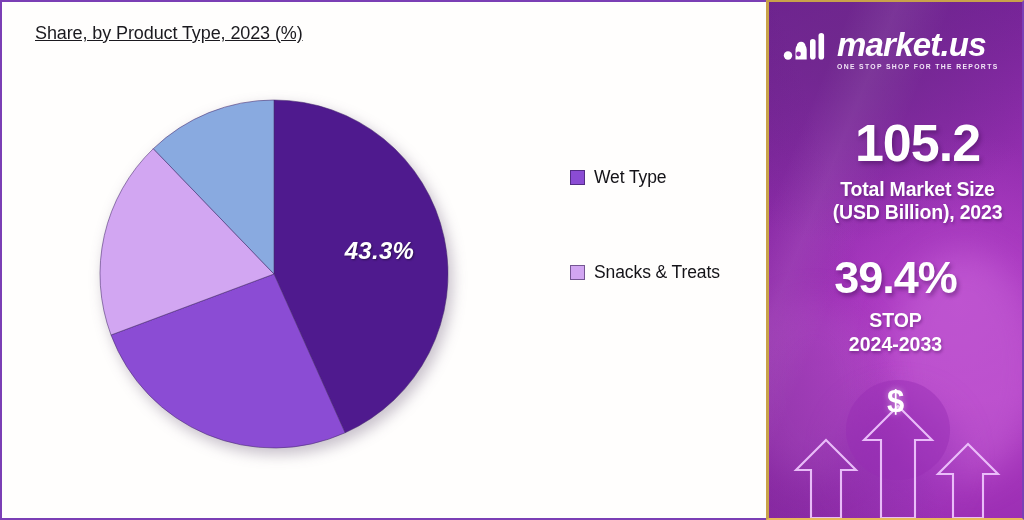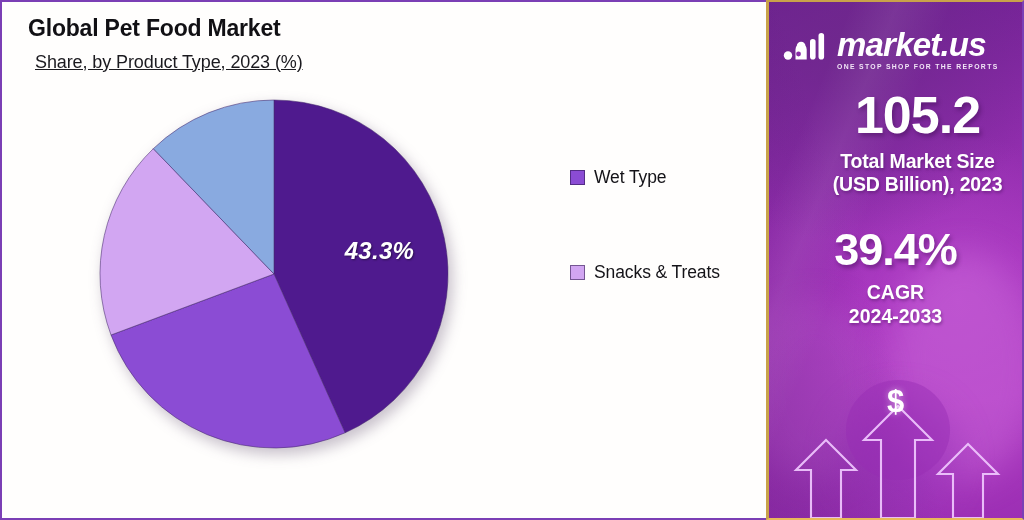--- a/index.html
+++ b/index.html
@@ -136,21 +136,21 @@
   .stat-block { position: relative; z-index: 4; text-align: center; color: #ffffff; }
   .stat-big {
     font-size: 52px; font-weight: bold; letter-spacing: -1px;
     line-height: 1; text-shadow: 2px 3px 4px rgba(60,10,80,0.45);
   }
   .stat-cap {
     font-size: 19.5px; font-weight: bold; line-height: 1.2;
     margin-top: 9px; letter-spacing: -0.2px;
     text-shadow: 1px 2px 3px rgba(60,10,80,0.40);
   }
-  .stat-1 { margin-top: 18px; padding-left: 44px; }
+  .stat-1 { margin-top: 46px; padding-left: 44px; }
   .stat-2 { margin-top: 30px; }
   .stat-2 .stat-big { font-size: 45px; }
   .stat-cagr { font-size: 19.5px; font-weight: bold; margin-top: 8px; line-height: 1.25;
     text-shadow: 1px 2px 3px rgba(60,10,80,0.40); }
 
   .arrows { position: absolute; z-index: 4; left: 0; bottom: 0; width: 100%; height: 140px; }
   .dollar {
     position: absolute; z-index: 5;
     left: 0; width: 100%; top: 6px;
     text-align: center;
@@ -159,21 +159,20 @@
   }
 </style>
 </head>
 <body>
 
 <div id="root">
 
   <div class="chart-panel">
 
     <div class="titles">
-      <div class="title-main">Global Pet Food Market</div>
       <div class="title-sub">Share, by Product Type, 2023 (%)</div>
     </div>
 
     <div class="pie-wrap">
       <div class="pie-shadow"></div>
       <svg class="pie-svg" width="350" height="350" viewBox="0 0 350 350">
         <g id="pie-slices">
             <path d="M 175 175 L 175 1 A 174 174 0 0 1 246.10493900412473 333.8083362082095 Z" fill="#4f1a8e" stroke="rgba(70,40,110,0.55)" stroke-width="1"></path>
             <path d="M 175 175 L 246.10493900412473 333.8083362082095 A 174 174 0 0 1 12.04031970581454 235.99297171327908 Z" fill="#8b4cd4" stroke="rgba(70,40,110,0.55)" stroke-width="1"></path>
             <path d="M 175 175 L 12.04031970581454 235.99297171327908 A 174 174 0 0 1 54.30432478857195 49.66622966950419 Z" fill="#d2a6f2" stroke="rgba(70,40,110,0.55)" stroke-width="1"></path>
@@ -220,21 +219,21 @@
       <div class="stat-big">105.2</div>
       <div class="stat-cap">
         <div>Total Market Size</div>
         <div>(USD Billion), 2023</div>
       </div>
     </div>
 
     <div class="stat-block stat-2">
       <div class="stat-big">39.4%</div>
       <div class="stat-cagr">
-        <div>CAGR</div>
+        <div>STOP</div>
         <div>2024-2033</div>
       </div>
     </div>
 
     <div class="arrows">
       <div class="dollar">$</div>
       <svg width="258" height="140" viewBox="0 0 258 140">
         <ellipse cx="129" cy="52" rx="52" ry="50" fill="rgba(150,45,180,0.45)"></ellipse>
         <g fill="none" stroke="#f0c8ff" stroke-width="2.1" opacity="0.92">
           <path d="M129 28 L163 62 L146 62 L146 140 L112 140 L112 62 L95 62 Z"></path>

